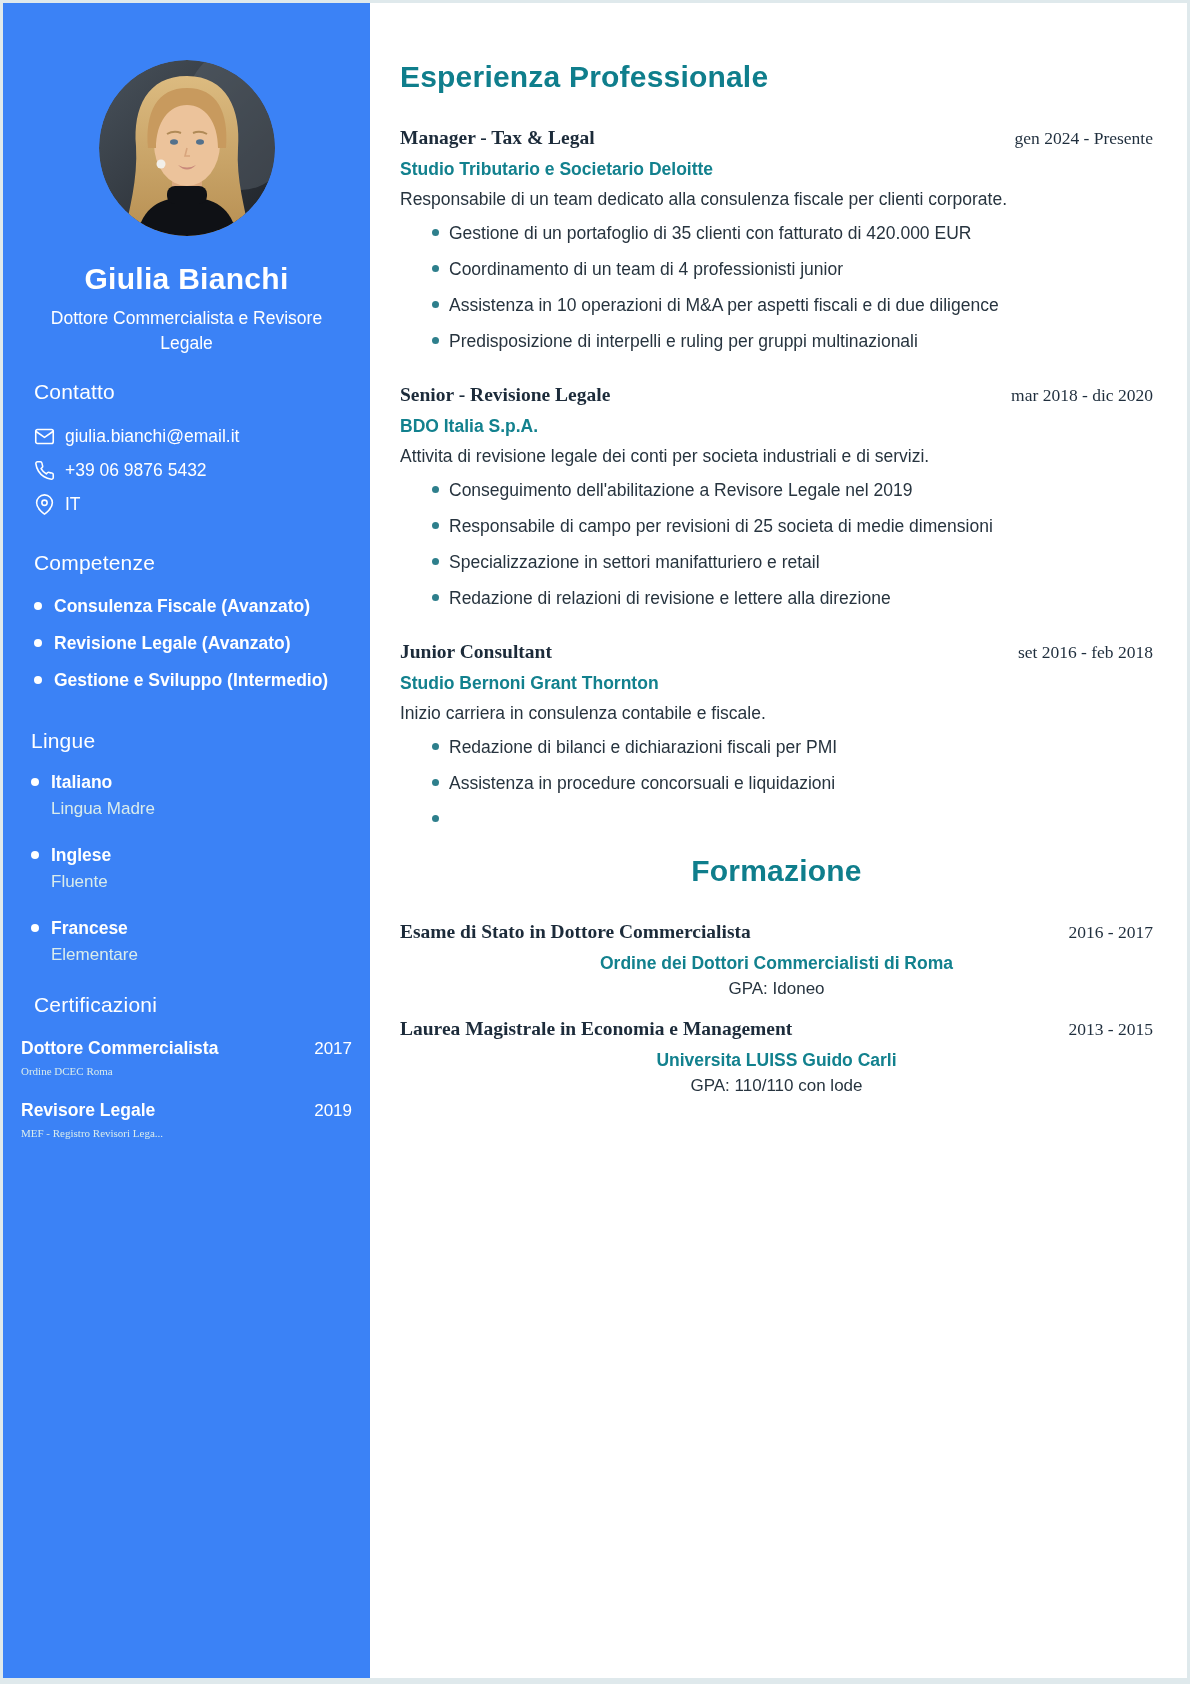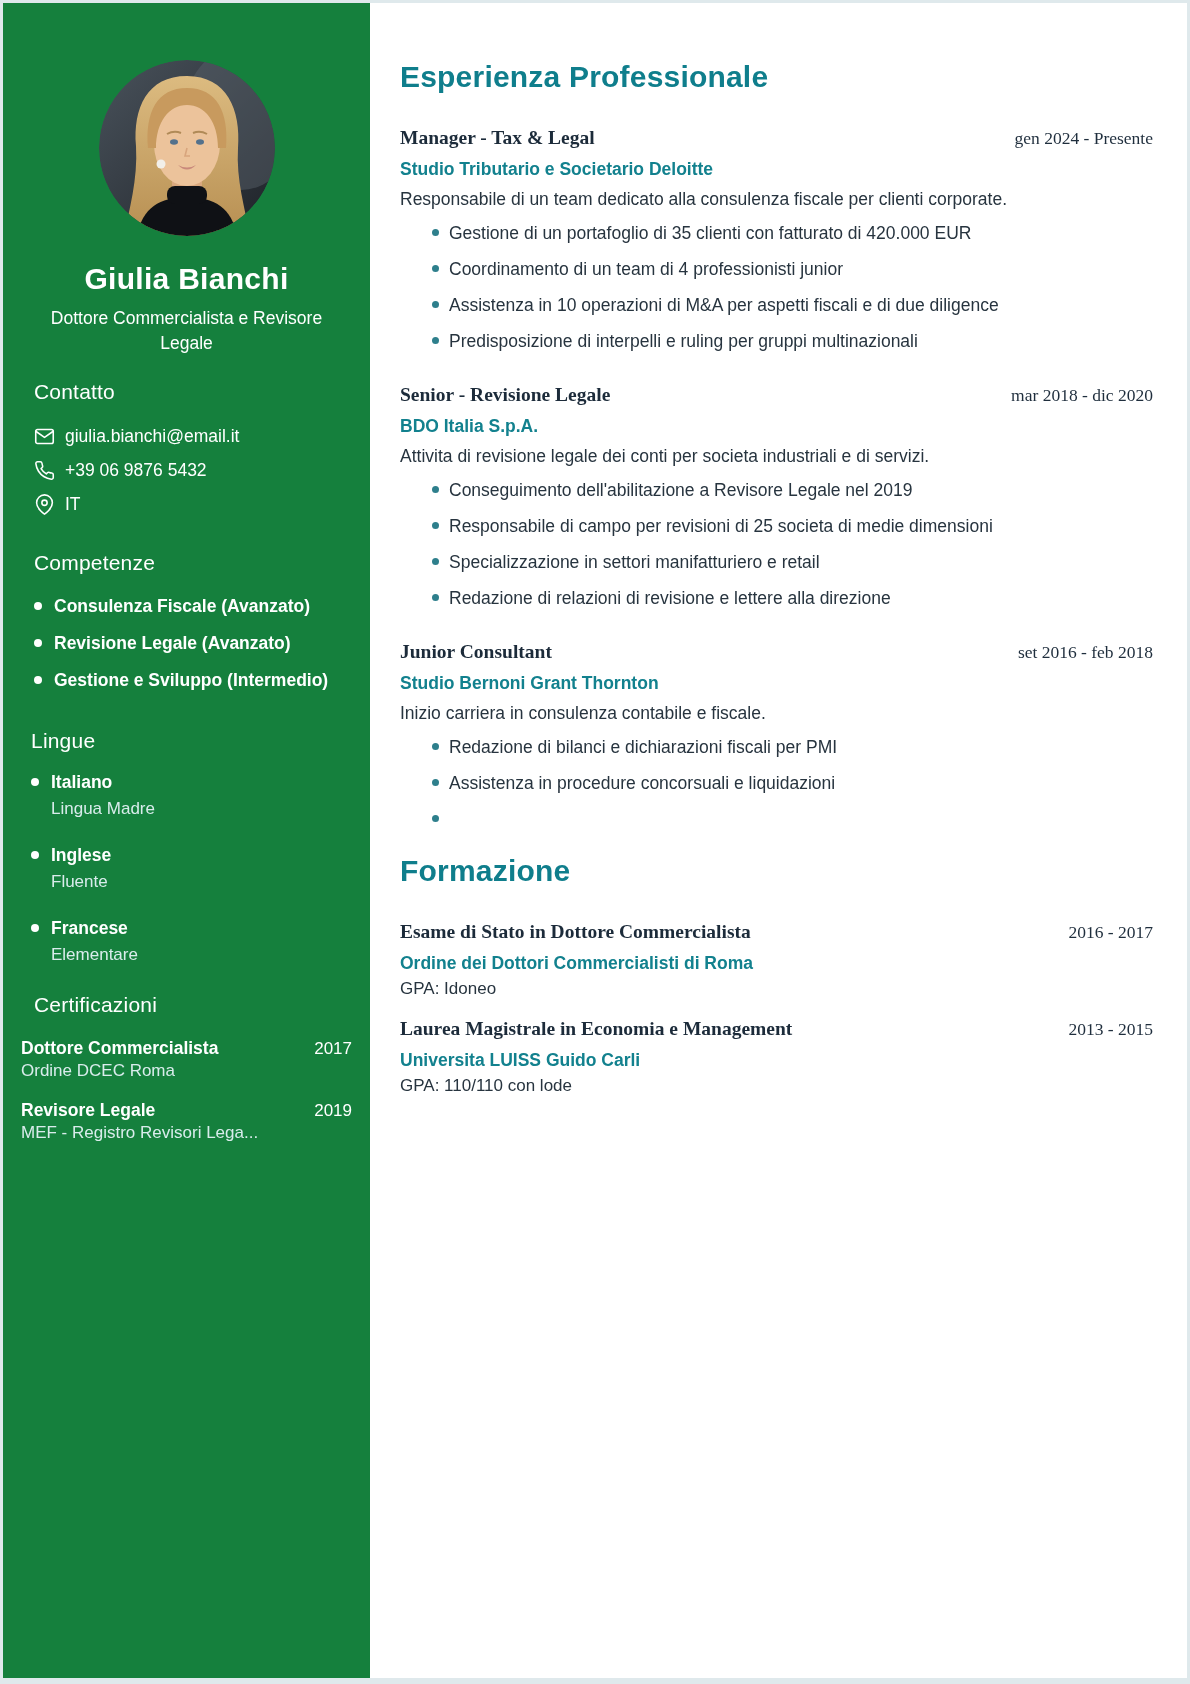--- a/index.html
+++ b/index.html
@@ -4,21 +4,21 @@
 <style>
   html,body{margin:0;padding:0;background:#fff;}
   .page{
     box-sizing:border-box;width:1190px;height:1684px;
     border:3px solid #dfe9ec;border-bottom-width:6px;
     display:flex;background:#ffffff;
     font-family:"Liberation Sans", sans-serif;
     overflow:hidden;
   }
   
-  .sidebar{width:367px;flex-shrink:0;background:#15803d;color:#ffffff;padding-top:57px;}
+  .sidebar{width:367px;flex-shrink:0;background:#3b82f6;color:#ffffff;padding-top:57px;}
   .avatar{width:176px;height:176px;border-radius:50%;margin:0 auto;display:block;overflow:hidden;}
   .name{text-align:center;font-size:30px;font-weight:700;margin-top:26px;letter-spacing:.3px;}
   .role{text-align:center;font-size:17.5px;font-weight:500;line-height:1.4;margin-top:10px;padding:0 44px;}
   .side-section{padding:0 20px 0 31px;}
   .side-heading{font-size:21px;font-weight:400;margin:0;letter-spacing:.2px;}
   .sec-contact{margin-top:25px;}
   .contact-list{margin-top:22px;}
   .contact-row{display:flex;align-items:center;gap:10px;margin-bottom:13px;font-size:17.5px;}
   .contact-row svg{flex-shrink:0;display:block;}
   .sec-skills{margin-top:36px;}
@@ -30,34 +30,34 @@
   .lang-item{margin-bottom:25px;}
   .lang-top{display:flex;align-items:center;gap:12px;font-size:17.5px;font-weight:700;line-height:22px;}
   .lang-level{margin-left:20px;margin-top:6px;font-size:17px;color:#d9ecec;line-height:20px;}
   .sec-certs{margin-top:28px;padding:0 18px 0 18px;}
   .sec-certs .side-heading{margin-left:13px;}
   .cert-list{margin-top:20px;}
   .cert-item{margin-bottom:18px;}
   .cert-top{display:flex;justify-content:space-between;align-items:baseline;}
   .cert-name{font-size:17.5px;font-weight:700;line-height:22px;}
   .cert-year{font-size:17px;line-height:22px;}
-  .cert-org{font-size:17px;color:#d9ecec;line-height:20px;margin-top:1px;white-space:nowrap;overflow:hidden;}
+  .cert-org{font-size:11px;color:#d9ecec;line-height:20px;margin-top:1px;white-space:nowrap;overflow:hidden;font-family:Liberation Serif, serif;}
   
   .main{flex:1;padding:55px 34px 0 30px;min-width:0;}
   .section-heading{color:#0f7e8c;font-size:30px;font-weight:800;line-height:38px;margin:0 0 30px 0;letter-spacing:.2px;}
   .job{margin-bottom:30px;}
   .entry-head{display:flex;justify-content:space-between;align-items:baseline;font-family:Liberation Serif, serif;}
   .entry-title{font-size:19.5px;font-weight:700;color:#1c2b3a;line-height:24px;margin:0;}
   .entry-dates{font-size:17.5px;color:#1f2e3d;white-space:nowrap;margin-left:20px;}
   .entry-company{color:#12818e;font-size:17.5px;font-weight:600;line-height:22px;margin-top:8px;}
   .entry-summary{margin:6px 0 8px 0;font-size:17.5px;color:#27343f;line-height:27px;max-width:660px;}
   .bullets{list-style:none;margin:0;padding:0;}
   .bullet{display:flex;gap:10px;margin:0 0 12px 32px;font-size:17.5px;color:#27343f;line-height:24px;}
   .tdot{width:7px;height:7px;border-radius:50%;background:#2e7f8c;flex-shrink:0;margin-top:8px;}
-  .section-education{margin-top:0;}
+  .section-education{margin-top:0;text-align:center;}
   .edu{margin-bottom:17px;}
   .edu-gpa{font-size:17px;color:#27343f;line-height:22px;margin-top:4px;}
 </style>
 </head>
 <body>
 
 <div class="page">
 
   <aside class="sidebar">
 

